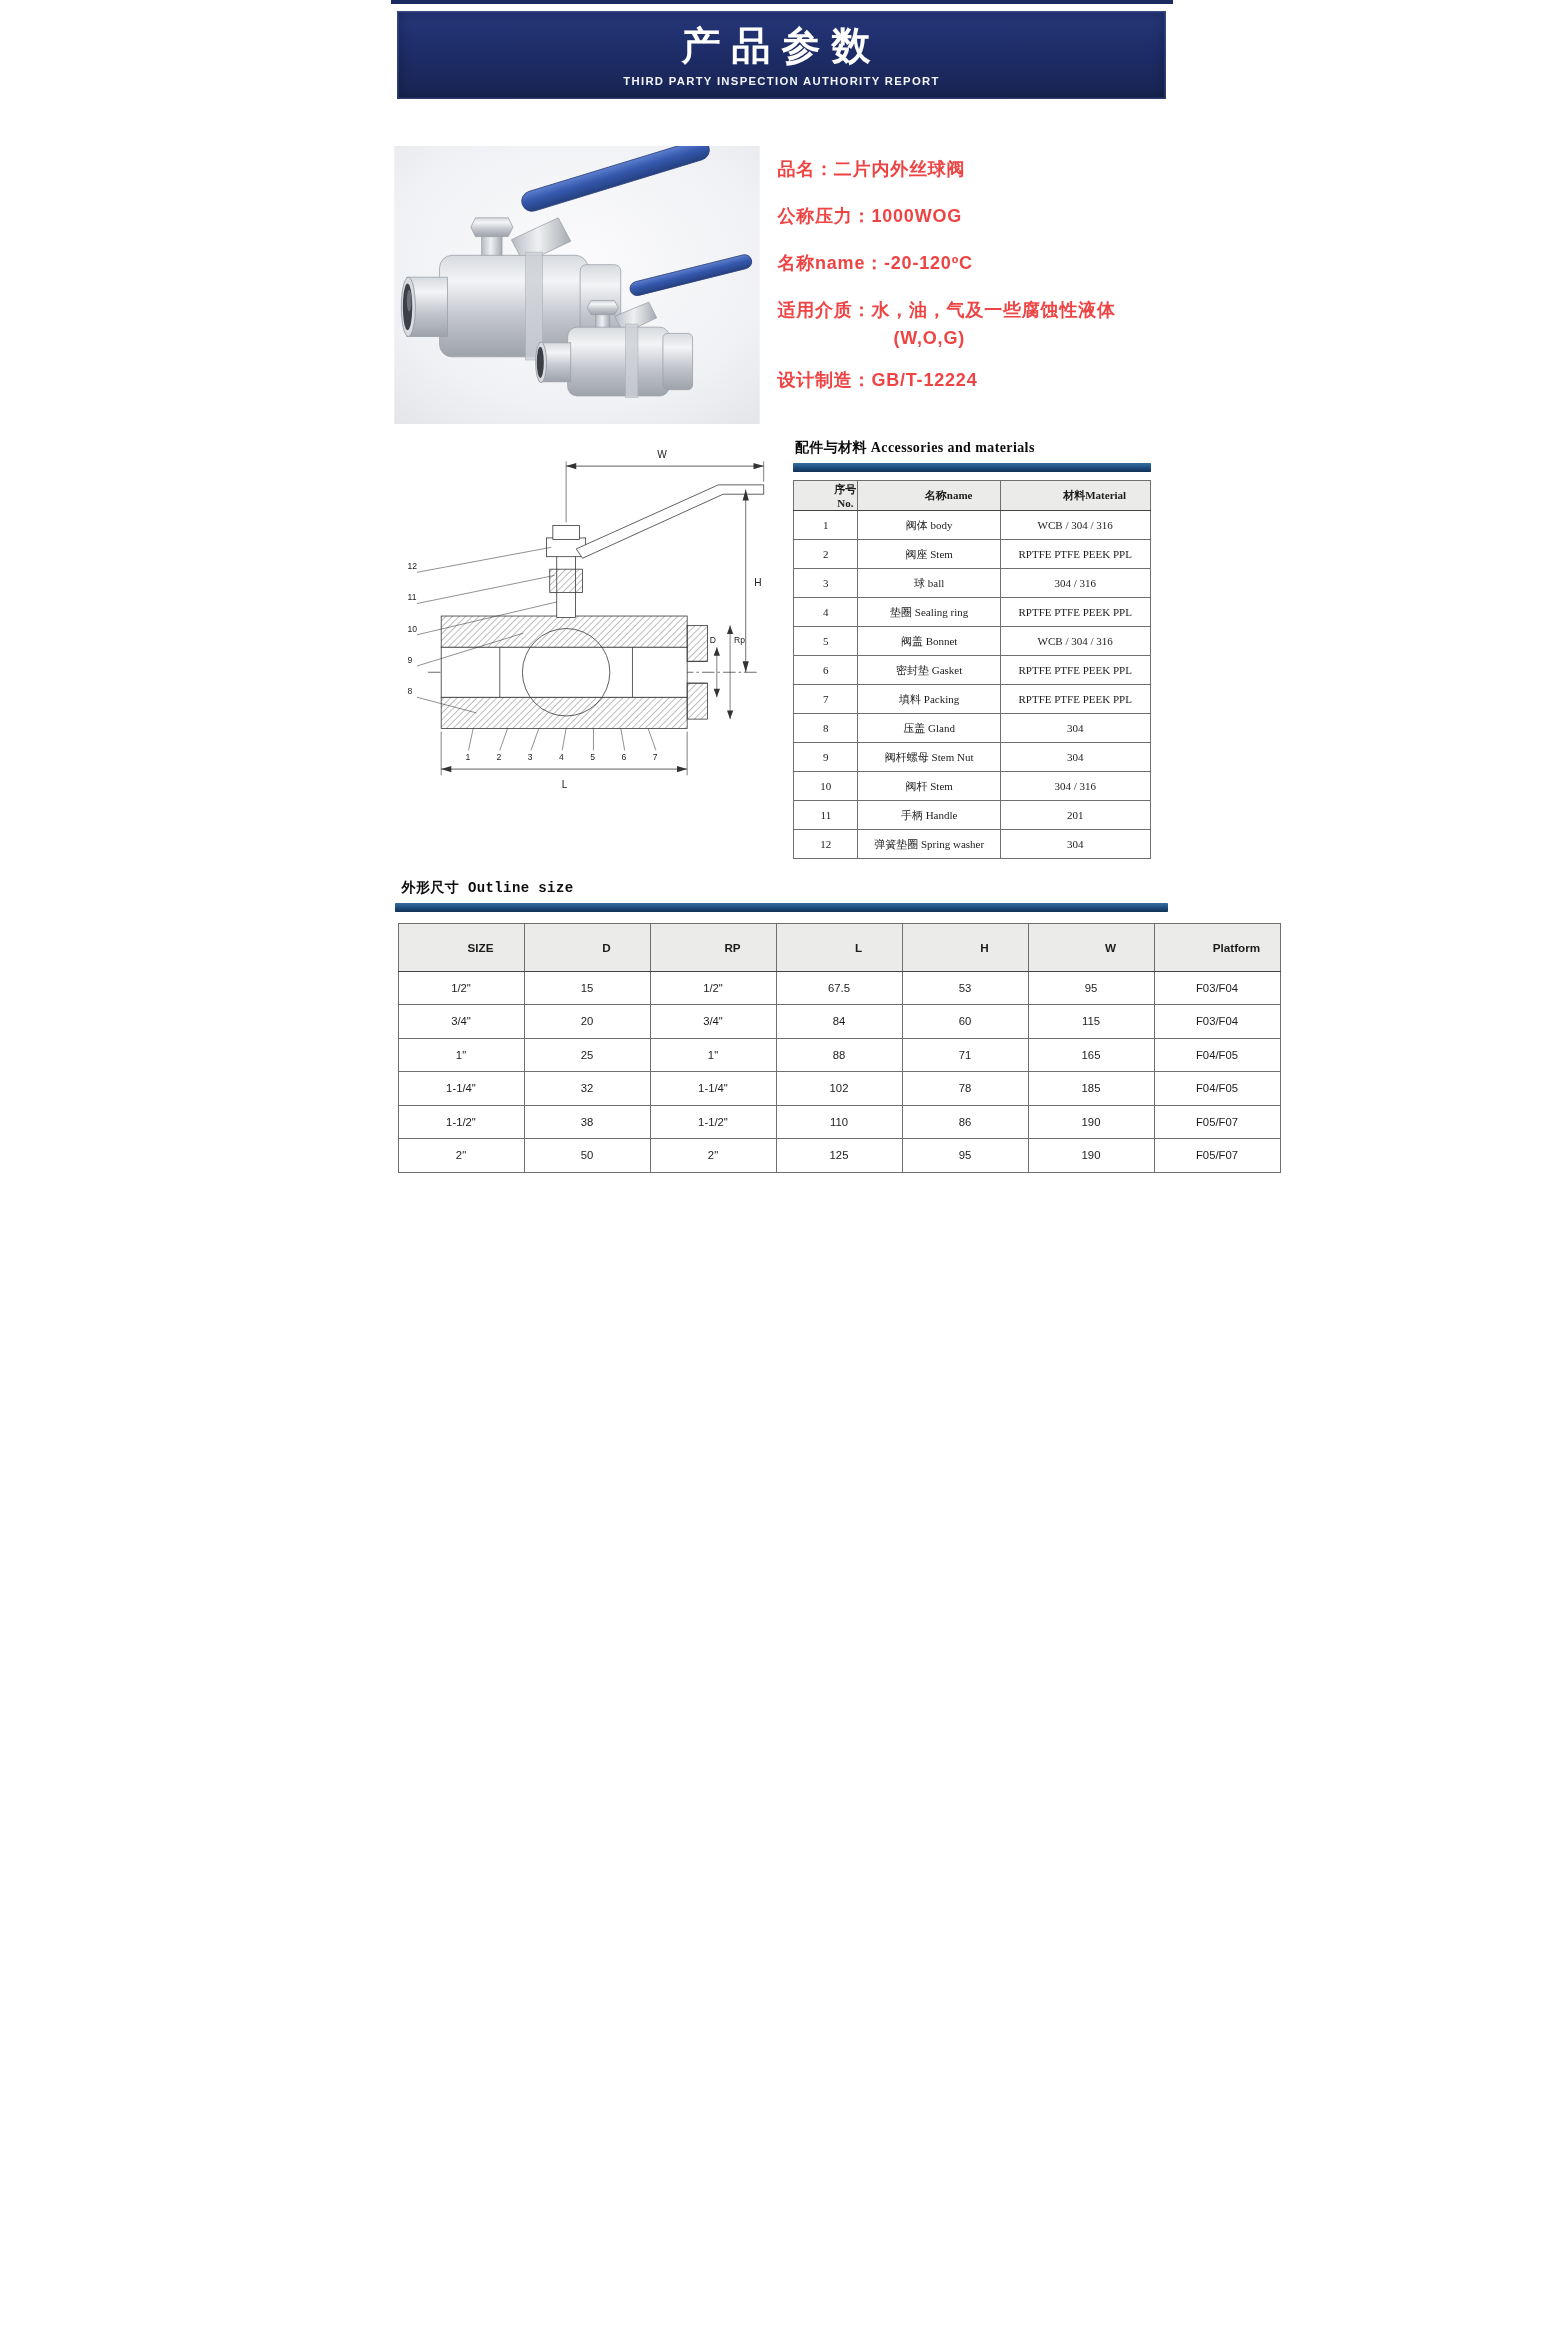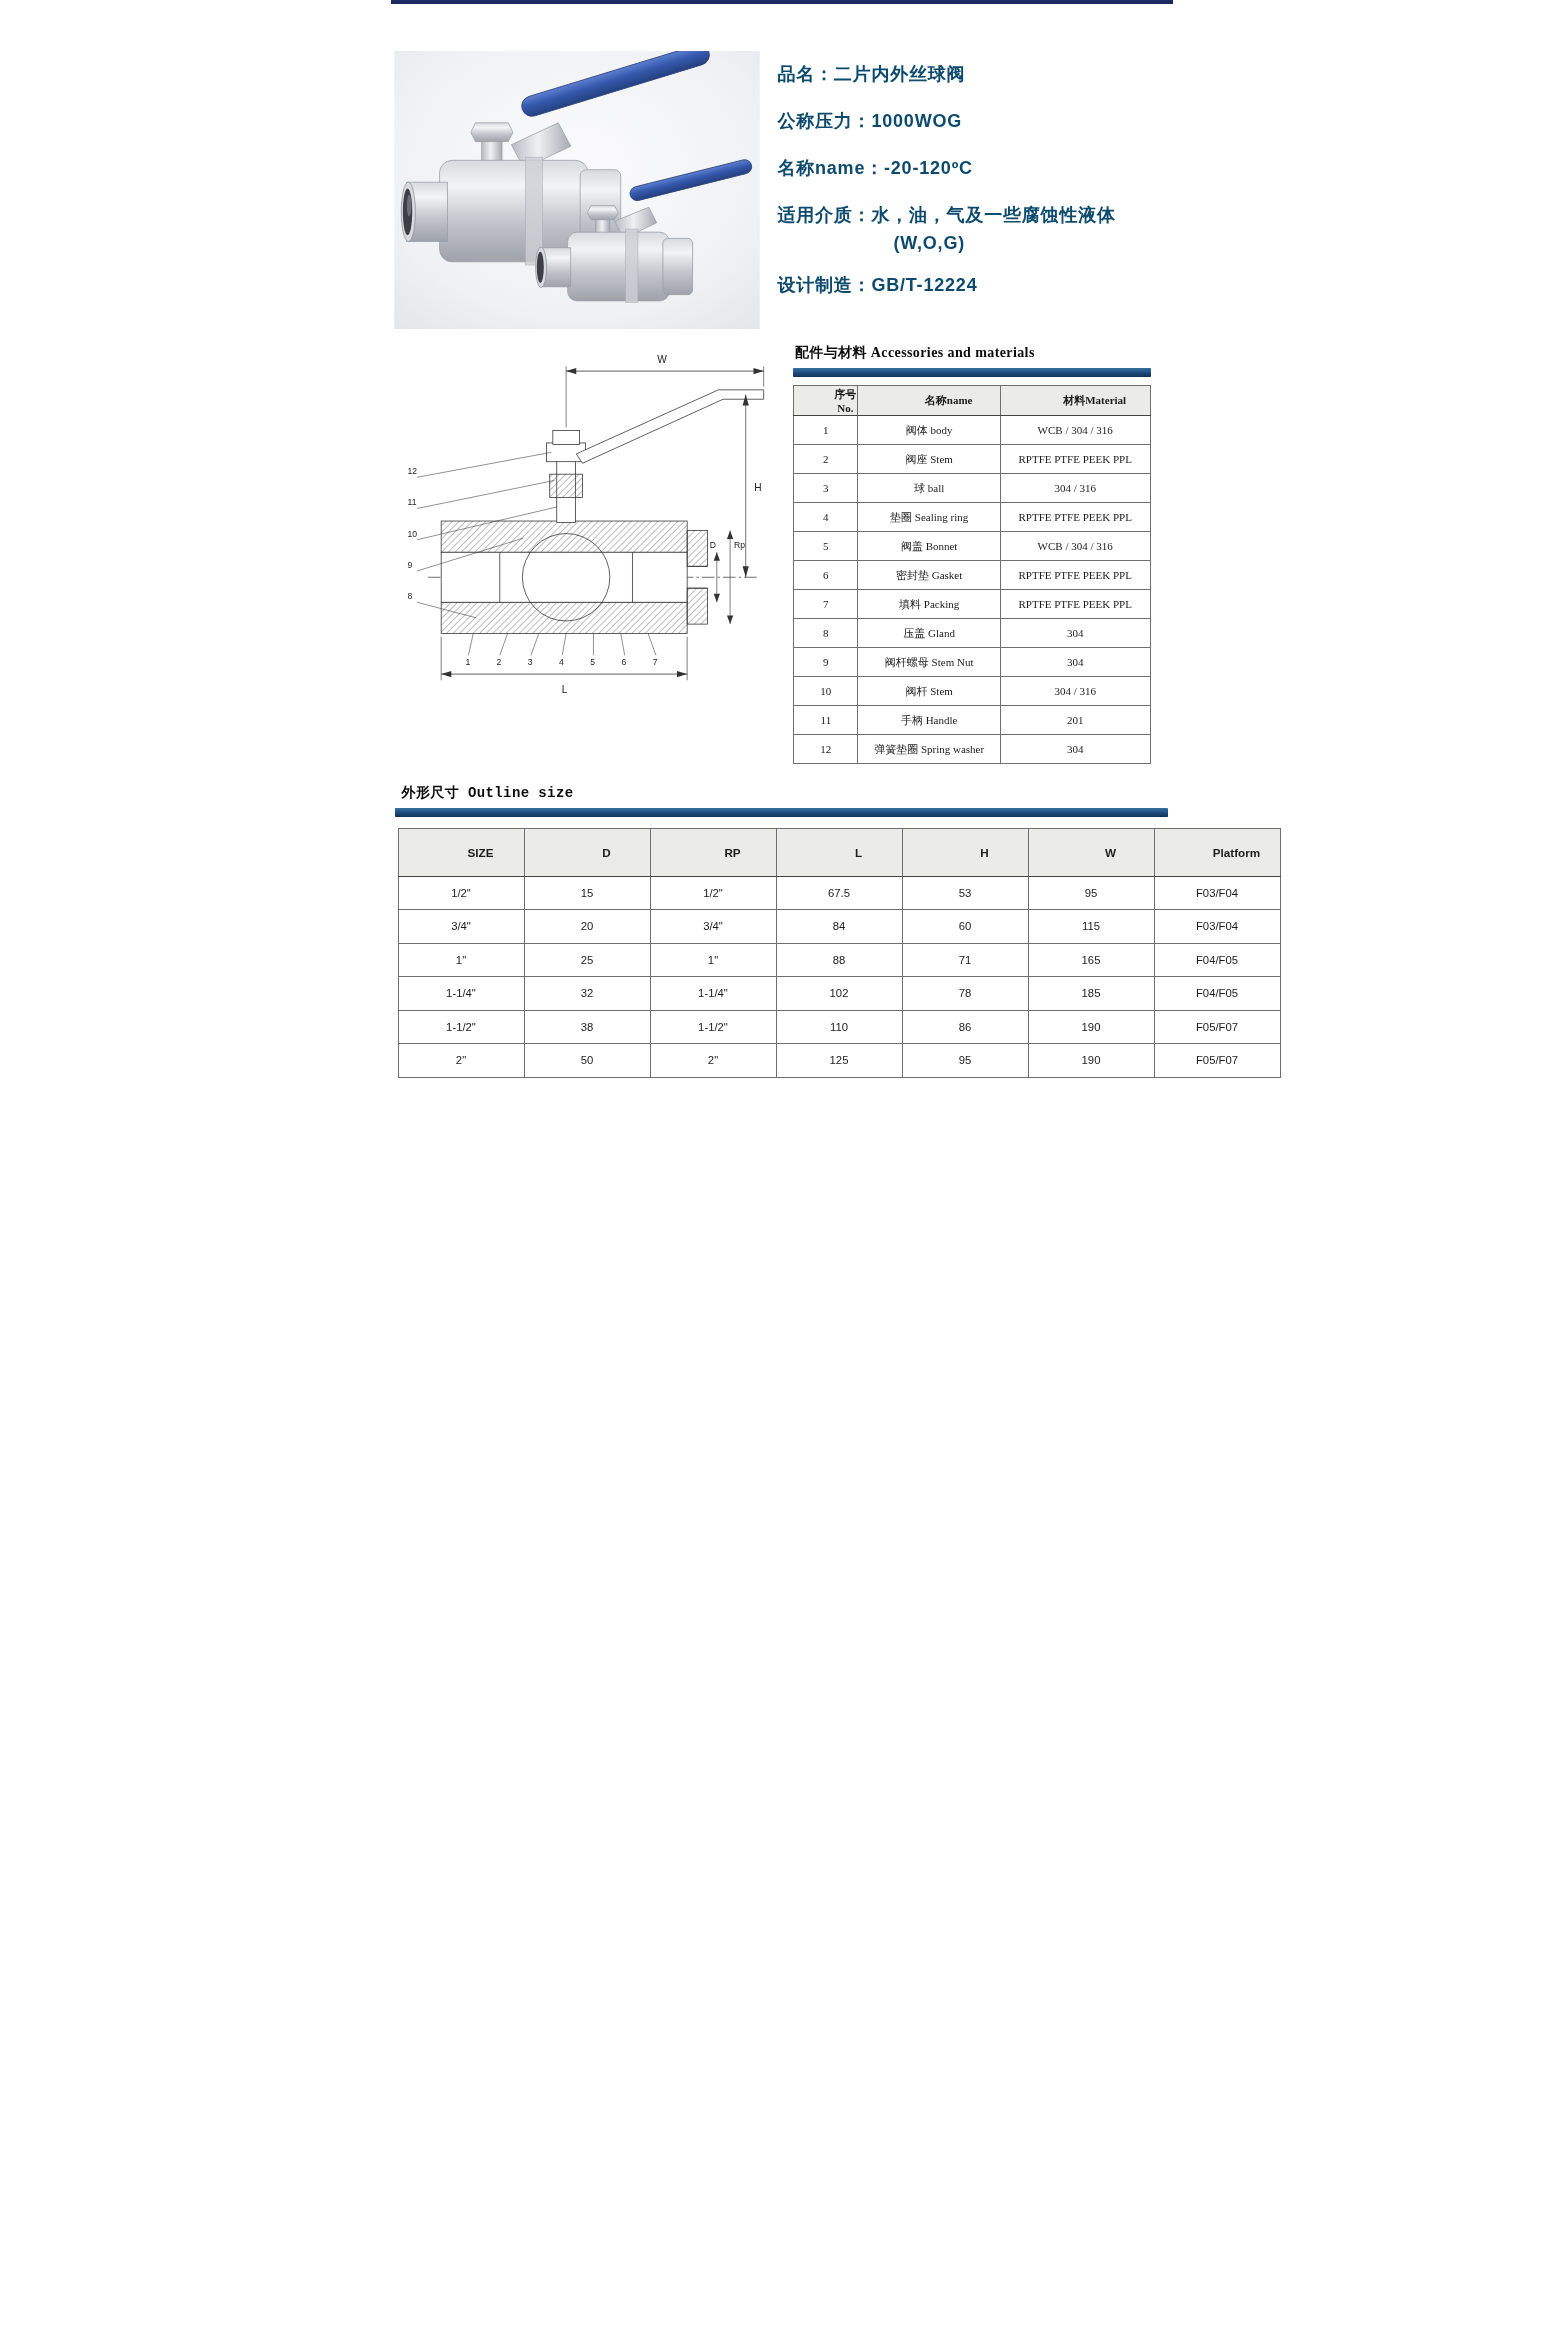--- a/index.html
+++ b/index.html
@@ -12,21 +12,21 @@
     box-shadow:inset 0 0 0 1.6px rgba(120,145,215,.28), inset 0 0 14px rgba(0,0,20,.35);
     display:flex;flex-direction:column;align-items:center;justify-content:center;}
   .banner-title{color:#fff;font-size:39px;font-weight:700;letter-spacing:11px;line-height:1;margin-top:3.1px;}
   .banner-sub{color:#f2f4fa;font-size:11.3px;font-weight:700;letter-spacing:1.3px;margin-top:9.4px;}
 
   
   .product-row{display:flex;margin-top:47px;}
   .photo-wrap{width:366px;height:278px;margin-left:3.9px;flex:none;}
   .photo-wrap svg{display:block;}
   .spec-block{flex:1;padding:11px 7.8px 0 17px;}
-  .spec-line{font-size:18px;font-weight:600;color:#0c4a6e;margin-bottom:23px;letter-spacing:0.8px;white-space:nowrap;}
+  .spec-line{font-size:18px;font-weight:600;color:#ef4444;margin-bottom:23px;letter-spacing:0.8px;white-space:nowrap;}
   .spec-line.cont{margin-top:-17px;padding-left:116px;margin-bottom:19px;}
 
   
   .mid-row{display:flex;align-items:flex-start;margin-top:14px;}
   .drawing-wrap{width:395px;flex:none;padding-left:7.8px;}
   .acc-col{flex:1;padding-right:22px;font-family:Liberation Serif, serif;}
   .sec-title{font-size:14px;font-weight:700;color:#0d0d0d;letter-spacing:0.4px;margin:1.6px 0 5.5px 1.6px;}
   .blue-bar{height:8.6px;background:linear-gradient(180deg,#35709f 0%,#1c4a7c 55%,#102f54 100%);border-radius:0.8px;}
 
   table{border-collapse:collapse;width:100%;table-layout:fixed;}
@@ -48,20 +48,24 @@
   
   .tech text{font-family:"Liberation Sans",sans-serif;}
 </style>
 </head>
 <body>
 
 <div class="page">
 
   <div class="top-strip"></div>
 
+  <div class="banner">
+    <div class="banner-title">产品参数</div>
+    <div class="banner-sub">THIRD PARTY INSPECTION AUTHORITY REPORT</div>
+  </div>
 
   <div class="product-row">
     <div class="photo-wrap">
       <svg width="366" height="278" viewBox="0 0 468 356">
         <defs>
           <radialGradient id="pbg" cx="50%" cy="42%" r="75%">
             <stop offset="0%" stop-color="#fbfbfd"></stop>
               <stop offset="70%" stop-color="#f0f1f4"></stop>
               <stop offset="100%" stop-color="#e4e6ea"></stop>
           </radialGradient>

